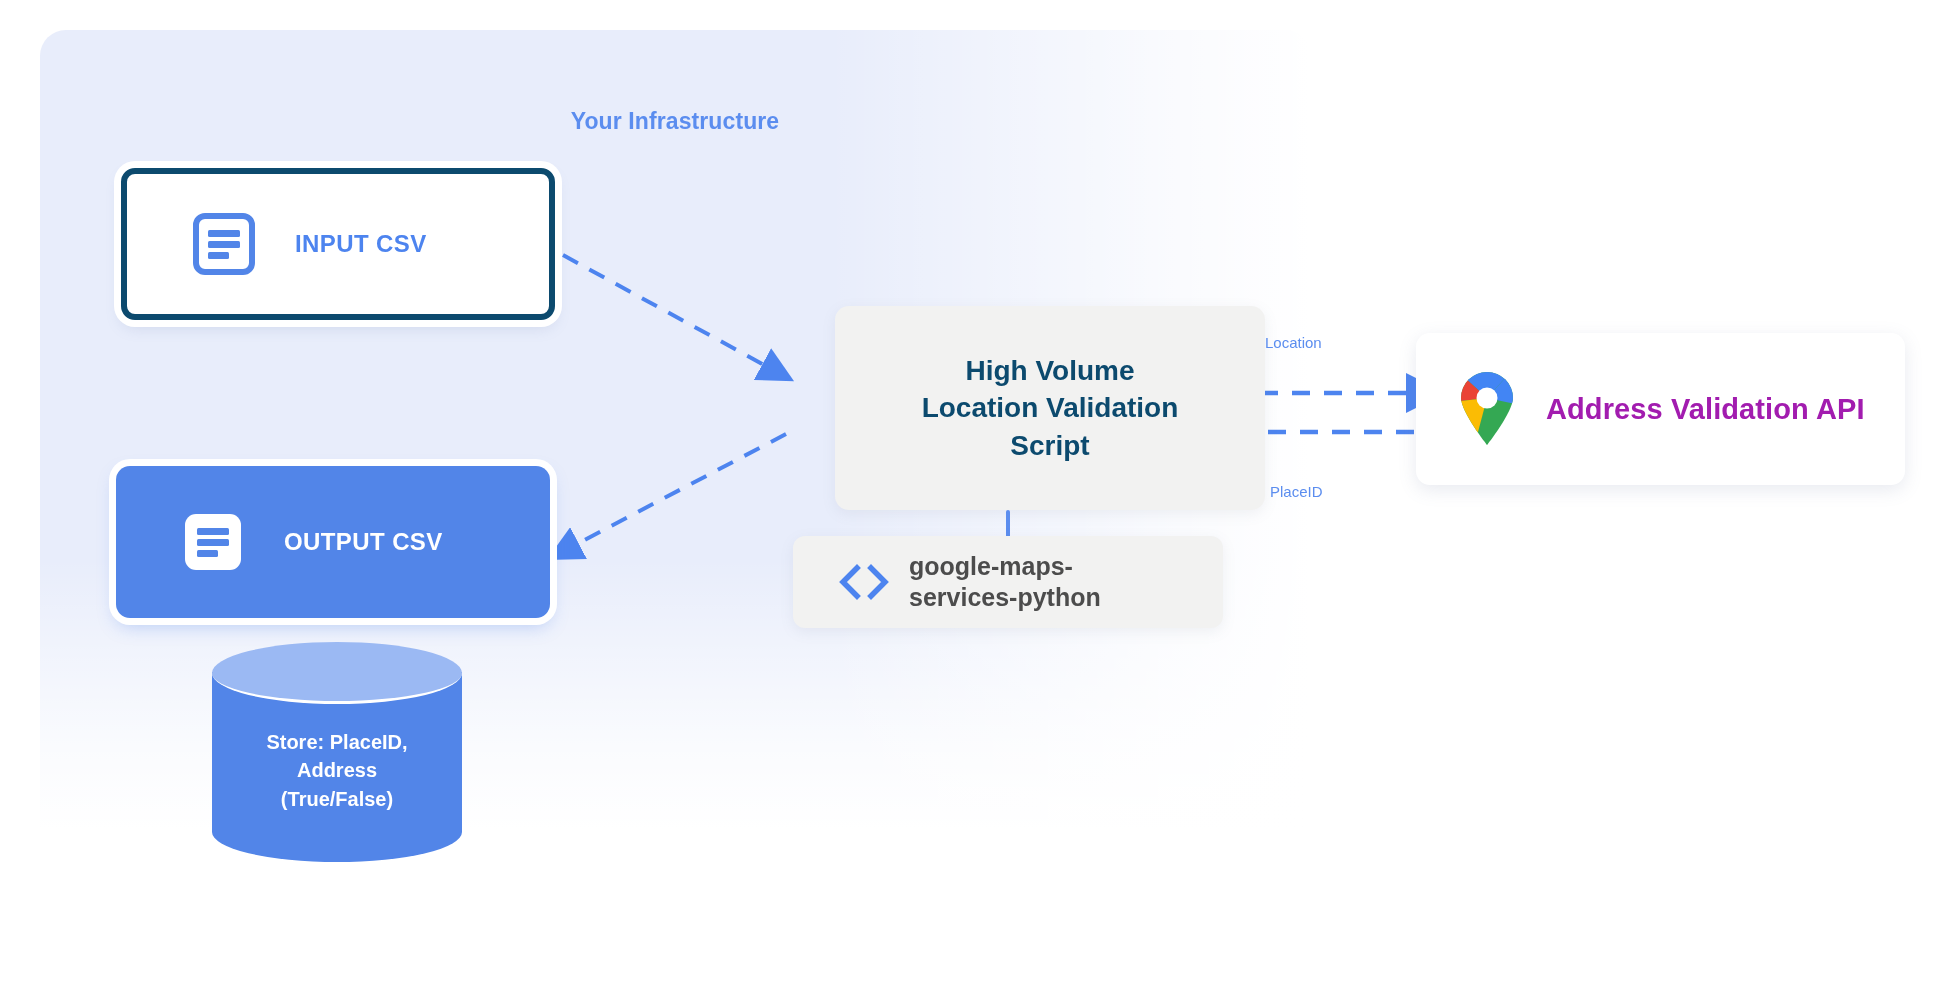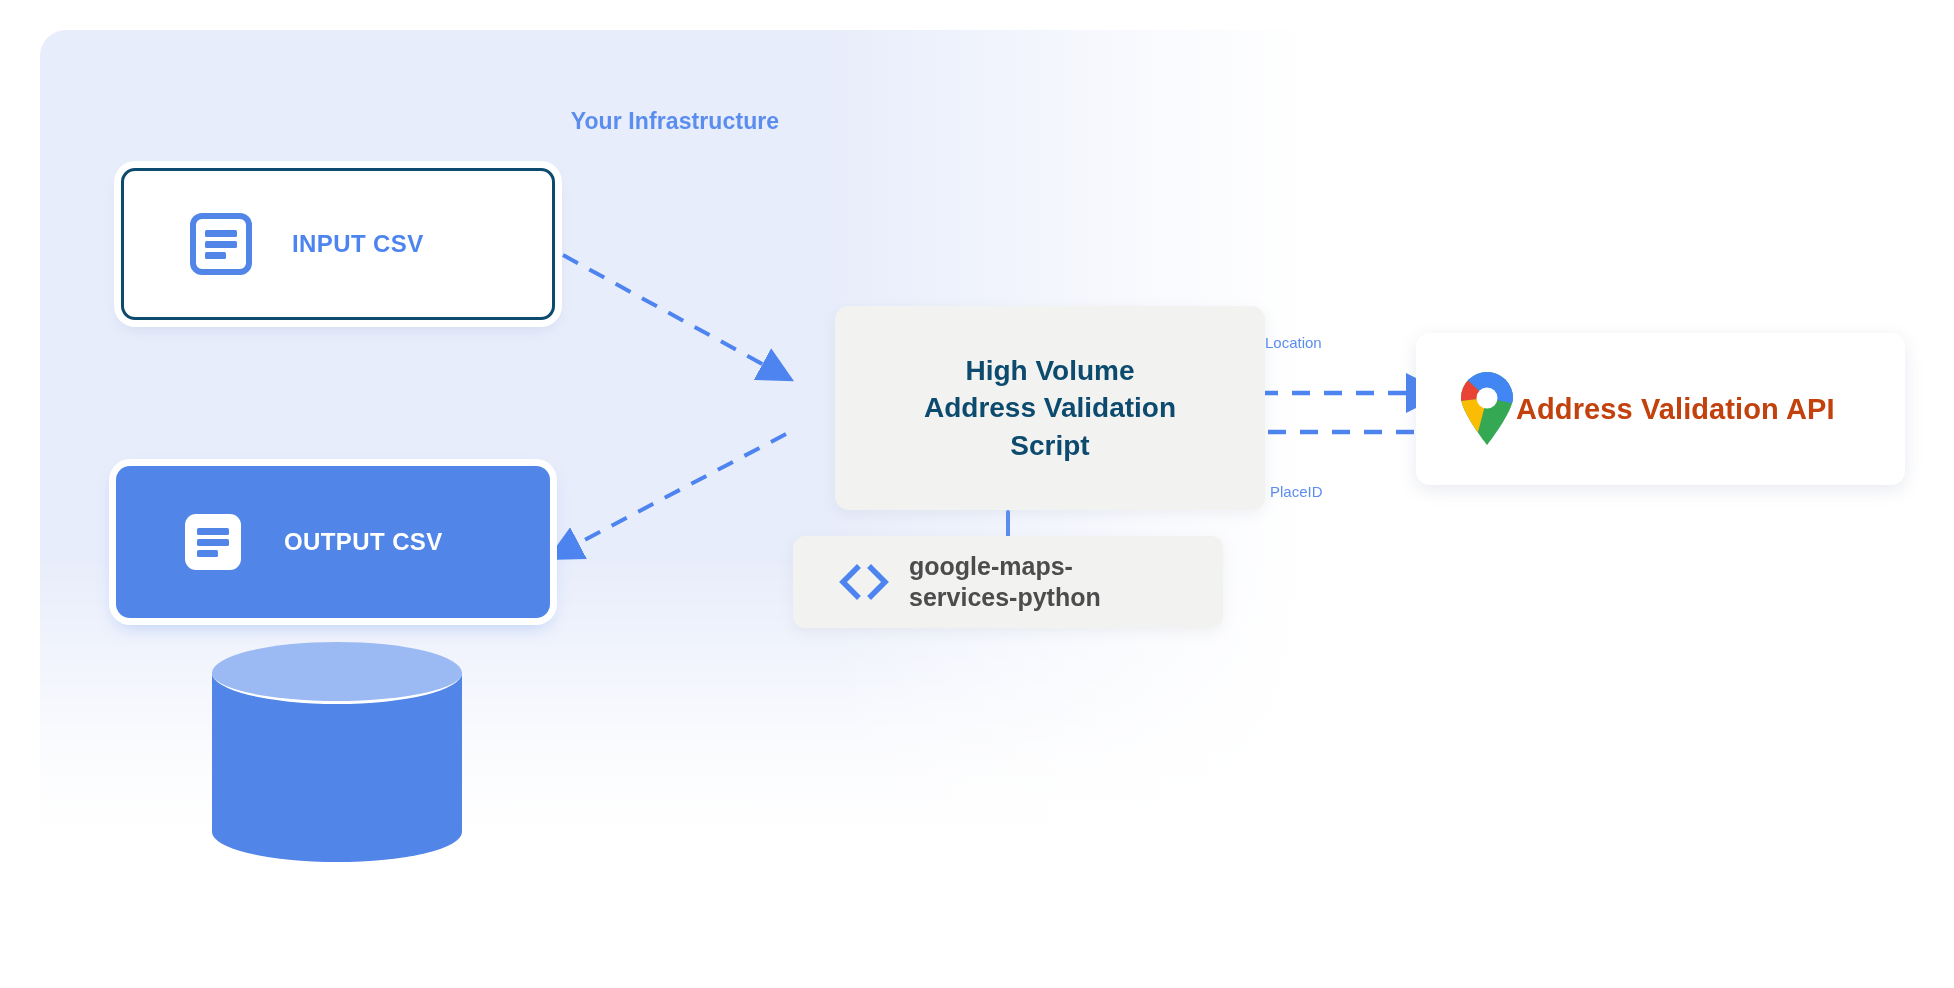--- a/index.html
+++ b/index.html
@@ -36,21 +36,21 @@
   .card {
     position: absolute;
     display: flex; align-items: center;
     border-radius: 14px;
   }
 
   
   .input-csv {
     left: 121px; top: 168px; width: 434px; height: 152px;
     background: #ffffff;
-    border: 3px solid #0c4a6e;
+    border: 6px solid #0c4a6e;
     box-shadow: 0 0 0 7px #ffffff, 0 7px 16px rgba(100,120,170,.20);
     padding-left: 66px;
   }
   .input-csv .lbl {
     color: #4d84ef; font-size: 24px; font-weight: bold;
     letter-spacing: .4px; margin-left: 40px;
   }
 
   
   .output-csv {
@@ -111,21 +111,22 @@
   .api-box {
     position: absolute;
     left: 1416px; top: 333px; width: 489px; height: 152px;
     background: #ffffff;
     border-radius: 14px;
     display: flex; align-items: center;
     box-shadow: 0 5px 18px rgba(110,125,160,.16);
   }
   .maps-pin { margin-left: 42px; width: 58px; height: 74px; flex: 0 0 auto; }
   .api-box .lbl {
-    color: #c2410c; font-size: 29px; font-weight: bold;
+    margin-left: 30px;
+    color: #a21caf; font-size: 29px; font-weight: bold;
     letter-spacing: .1px;
   }
 
   
   .edge-label {
     position: absolute;
     color: #5b8def; font-size: 15px; white-space: nowrap;
   }
   .label-location { left: 1265px; top: 334px; }
   .label-placeid  { left: 1270px; top: 483px; }
@@ -218,21 +219,21 @@
       <rect x="3" y="3" width="56" height="56" rx="11" fill="#ffffff"></rect>
       <rect x="15" y="17" width="32" height="7" rx="1.5" fill="#5285e8"></rect>
       <rect x="15" y="28" width="32" height="7" rx="1.5" fill="#5285e8"></rect>
       <rect x="15" y="39" width="21" height="7" rx="1.5" fill="#5285e8"></rect>
     </svg>
     <span class="lbl">OUTPUT CSV</span>
   </div>
 
   <div class="script-box">
     <span>High Volume</span>
-    <span>Address Validation</span>
+    <span>Location Validation</span>
     <span>Script</span>
   </div>
 
   <div class="connector"></div>
 
   <div class="lib-box">
     <svg class="code-icon" viewBox="0 0 58 42">
       <path d="M22 7 L8 21 L22 35" fill="none" stroke="#4d84ef" stroke-width="5.5" stroke-linecap="square"></path>
       <path d="M36 7 L50 21 L36 35" fill="none" stroke="#4d84ef" stroke-width="5.5" stroke-linecap="square"></path>
     </svg>
@@ -262,15 +263,20 @@
   </div>
 
   <div class="edge-label label-location">Location</div>
   <div class="edge-label label-placeid">PlaceID</div>
 
   <div class="cylinder">
     <div class="cyl-shadow"></div>
     <div class="cyl-bottom"></div>
     <div class="cyl-body"></div>
     <div class="cyl-top"></div>
+    <div class="cyl-text">
+      <div>Store: PlaceID,</div>
+      <div>Address</div>
+      <div>(True/False)</div>
+    </div>
   </div>
 
 </div>
 
 </body></html>

